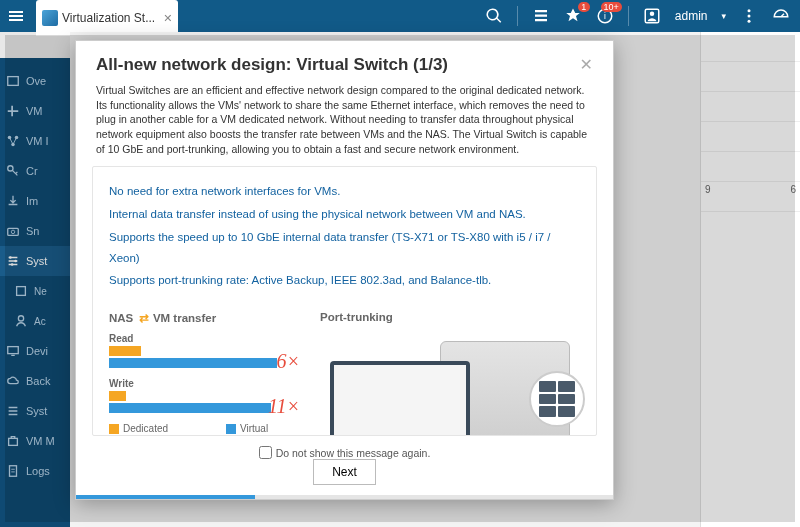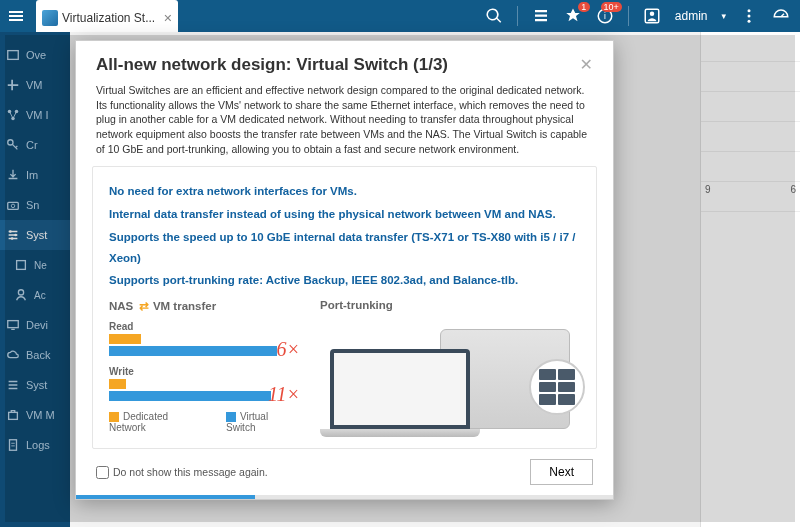--- a/index.html
+++ b/index.html
@@ -12,39 +12,39 @@
     .tab-icon { width: 16px; height: 16px; background: linear-gradient(135deg,#4aa3d8,#1e6ca3); border-radius: 2px; }
     .tab-close { margin-left: 4px; cursor: pointer; color: #888; font-size: 11px; }
     .topbar-right { margin-left: auto; display: flex; align-items: center; gap: 14px; padding-right: 10px; }
     .top-icon { cursor: pointer; position: relative; display: flex; }
     .top-icon svg { width: 18px; height: 18px; fill: #fff; }
     .badge { position: absolute; top: -5px; right: -8px; background: #e74c3c; color: #fff; border-radius: 8px; font-size: 9px; padding: 0 3px; min-width: 12px; text-align: center; }
     .sep { width: 1px; height: 20px; background: rgba(255,255,255,.3); }
     .username { font-size: 12px; }
     
     .main { display: flex; height: 495px; }
-    .sidebar { width: 70px; background: #0f4a73; padding-top: 8px; overflow: hidden; }
+    .sidebar { width: 70px; background: #0f4a73; padding-top: 8px; overflow: hidden; margin-top: 26px; }
     .side-item { color: #b8d4e8; font-size: 11px; padding: 8px 6px; display: flex; align-items: center; gap: 6px; cursor: pointer; white-space: nowrap; }
     .side-item.sel { background: #1a5c8a; color: #fff; }
     .side-item.sub { padding-left: 14px; font-size: 10px; }
     .side-icon { width: 14px; height: 14px; display: inline-block; }
     .side-icon svg { width: 14px; height: 14px; fill: currentColor; }
     
     .content { flex: 1; background: #f4f4f4; position: relative; }
     .cal-bg { position: absolute; top: 0; right: 0; width: 100px; height: 100%; background: #fff; border-left: 1px solid #ddd; }
     .cal-cell { height: 30px; border-bottom: 1px solid #eee; padding: 2px 4px; font-size: 10px; color: #666; display: flex; justify-content: space-between; }
     
     .overlay { position: absolute; top: 35px; left: 5px; right: 5px; bottom: 5px; background: rgba(0,0,0,.15); }
     .modal { position: absolute; top: 40px; left: 75px; width: 539px; height: 460px; background: #fff; box-shadow: 0 4px 20px rgba(0,0,0,.3); border: 1px solid #ccc; display: flex; flex-direction: column; }
     .modal-head { padding: 14px 20px 8px; display: flex; justify-content: space-between; }
     .modal-title { font-size: 17px; font-weight: bold; color: #333; }
     .modal-close { cursor: pointer; color: #aaa; font-size: 16px; }
     .modal-desc { padding: 0 20px 10px; font-size: 10.5px; line-height: 1.4; color: #333; }
     .modal-body { margin: 0 16px; border: 1px solid #e5e5e5; border-radius: 2px; padding: 14px 16px; flex: 1; overflow: hidden; }
-    .features { color: #1362a0; font-size: 11.5px; font-weight: bold; line-height: 1.8; margin-bottom: 8px; }
+    .features { color: #1362a0; font-size: 11.5px; font-weight: normal; line-height: 1.8; margin-bottom: 20px; }
     .features div { margin-bottom: 2px; }
     .charts { display: flex; gap: 20px; }
     .chart-col { flex: 1; }
     .chart-title { font-size: 11.5px; font-weight: bold; color: #666; margin-bottom: 8px; display: flex; align-items: center; gap: 6px; }
     .arrows { color: #f5a623; letter-spacing: -2px; }
     .bar-group { margin-bottom: 10px; }
     .bar-label { font-size: 10px; color: #666; margin-bottom: 2px; font-weight: bold; }
     .bar-row { position: relative; margin-bottom: 2px; }
     .bar { height: 10px; }
     .bar.orange { background: #f5a623; }
@@ -53,21 +53,21 @@
     .legend { font-size: 10px; color: #666; margin-top: 8px; display: flex; gap: 19px; }
     .lg-sw { width: 10px; height: 10px; display: inline-block; margin-right: 4px; vertical-align: middle; }
     .device-img { width: 260px; height: 120px; position: relative; }
     .nas-box { position: absolute; right: 10px; top: 10px; width: 130px; height: 100px; background: linear-gradient(#e4e4e4,#cfcfcf); border-radius: 6px; border: 1px solid #bbb; }
     .laptop { position: absolute; left: 0; top: 30px; width: 160px; height: 95px; }
     .lap-screen { width: 140px; height: 80px; background: #3a4a5a; border-radius: 4px 4px 0 0; margin: 0 auto; padding: 4px; }
     .lap-inner { width: 100%; height: 100%; background: #f5f5f5; }
     .lap-base { width: 160px; height: 8px; background: linear-gradient(#d8d8d8,#bababa); border-radius: 0 0 6px 6px; }
     .port-circle { position: absolute; right: -5px; top: 40px; width: 56px; height: 56px; border-radius: 50%; background: #fff; border: 2px solid #ccc; display: grid; grid-template-columns: 1fr 1fr; gap: 2px; padding: 8px; }
     .port { background: #4a5a6a; border-radius: 1px; }
-    .modal-foot { padding: 10px 20px; display: flex; justify-content: space-between; align-items: center; }
+    .modal-foot { padding: 10px 20px; display: flex; justify-content: space-between; align-items: center; flex-direction: column; }
     .chk-label { font-size: 10.5px; color: #555; display: flex; align-items: center; gap: 4px; }
     .next-btn { padding: 5px 18px; border: 1px solid #bbb; background: #fff; font-size: 12px; cursor: pointer; }
     .progress { height: 4px; background: #e5e5e5; }
     .progress-fill { height: 100%; width: 33.3%; background: #3498db; }
   </style>
 </head>
 <body>
 
 <div class="topbar">
   <div class="hamburger">

